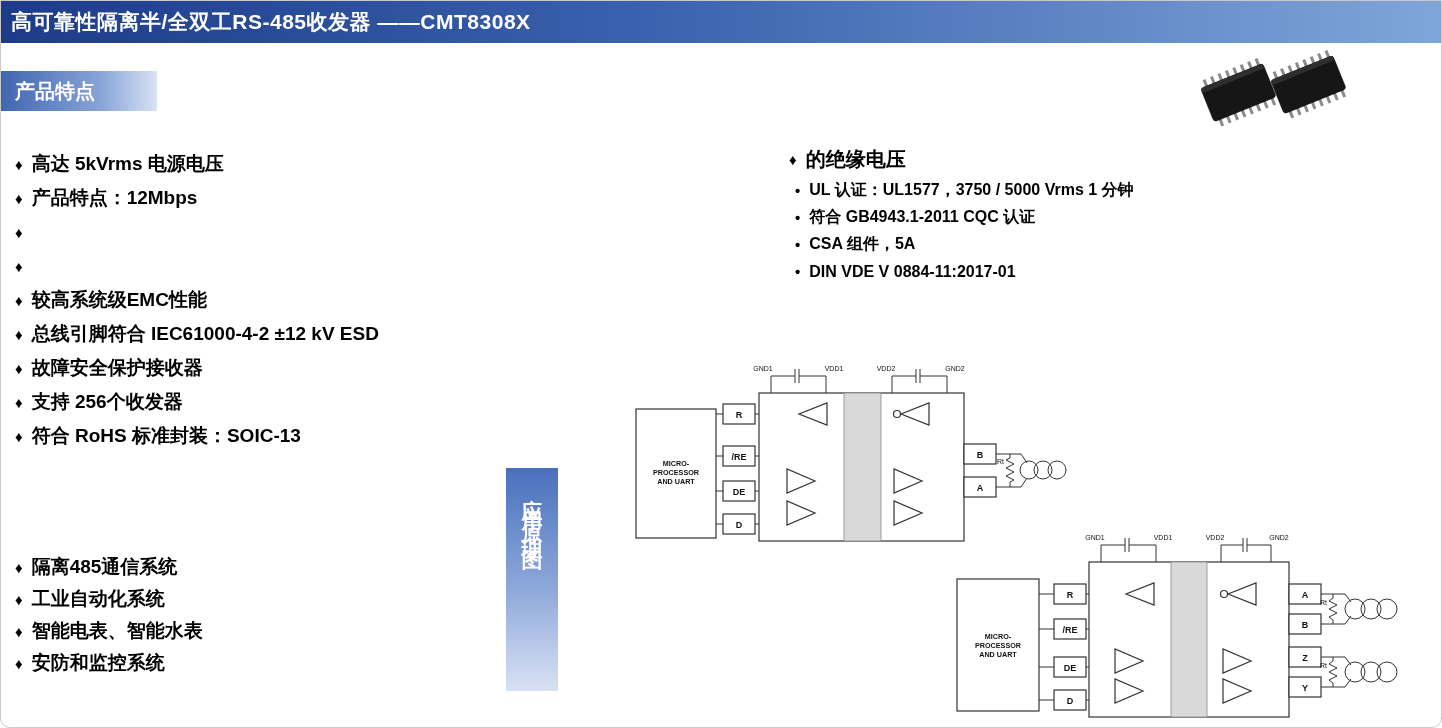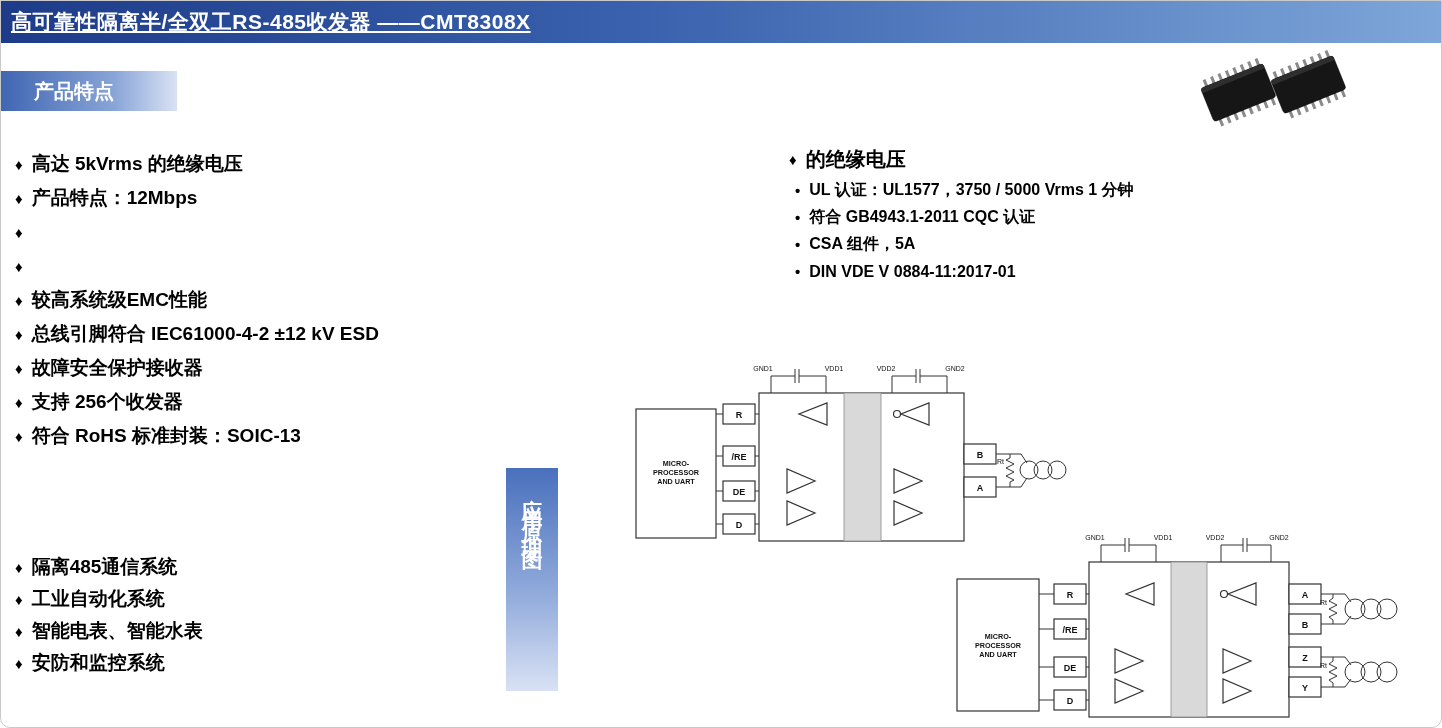--- a/index.html
+++ b/index.html
@@ -3,25 +3,25 @@
 <meta charset="utf-8">
 <style>
   * { margin:0; padding:0; box-sizing:border-box; }
   html,body { background:#ffffff; }
   body { width:1442px; height:728px; font-family:"Liberation Sans","DejaVu Sans",sans-serif; }
   .page { position:relative; width:1442px; height:728px; background:#fff; border:1px solid #c9c9c9; border-radius:0 0 10px 10px; overflow:hidden; }
 
   .topbar { position:absolute; top:0; left:0; right:0; height:42px;
     background:linear-gradient(90deg,#1d3b88 0%,#3a62ae 45%,#7ea6d9 100%);
     display:flex; align-items:center; padding-left:10px; }
-  .topbar h1 { color:#fff; font-size:21px; font-weight:bold; letter-spacing:.5px;text-decoration:underline; }
-
-  .badge { position:absolute; left:0; width:176px; height:40px;
+  .topbar h1 { color:#fff; font-size:21px; font-weight:bold; letter-spacing:.5px; }
+
+  .badge { position:absolute; left:0; width:156px; height:40px;
     background:linear-gradient(90deg,#4066b2 0%,#8aa6d8 65%,#d9e2f4 100%);
-    color:#fff; font-size:20px; font-weight:bold; display:flex; align-items:center; padding-left:33px;text-align:center; }
+    color:#fff; font-size:20px; font-weight:bold; display:flex; align-items:center; padding-left:14px;text-align:center; }
   .badge-features { top:70px; }
   .badge-apps { top:484px; }
 
   ul { list-style:none; }
   .features { position:absolute; left:14px; top:146px; }
   .features li { display:flex; align-items:center; height:34px; font-size:19px; font-weight:bold; color:#000; }
   .apps { position:absolute; left:14px; top:550px; }
   .apps li { display:flex; align-items:center; height:32px; font-size:19px; font-weight:bold; color:#000; }
   .dia { margin-right:9px; font-size:15px; color:#000; }
 
@@ -91,21 +91,21 @@
         <rect x="0" y="7" width="67" height="5" rx="2" fill="#2e2e2e"></rect>
       </g>
     </defs>
     <use href="#soic" transform="translate(12,36) rotate(-22)"></use>
     <use href="#soic" transform="translate(82,28) rotate(-22)"></use>
   </svg>
 
   <ul class="features">
     <li>
         <span class="dia">♦</span>
-        <span>高达 5kVrms 的绝缘电压</span>
+        <span>高达 5kVrms 电源电压</span>
       </li>
     <li>
         <span class="dia">♦</span>
         <span>产品特点：12Mbps</span>
       </li>
     <li>
         <span class="dia">♦</span>
       </li>
     <li>
         <span class="dia">♦</span>

